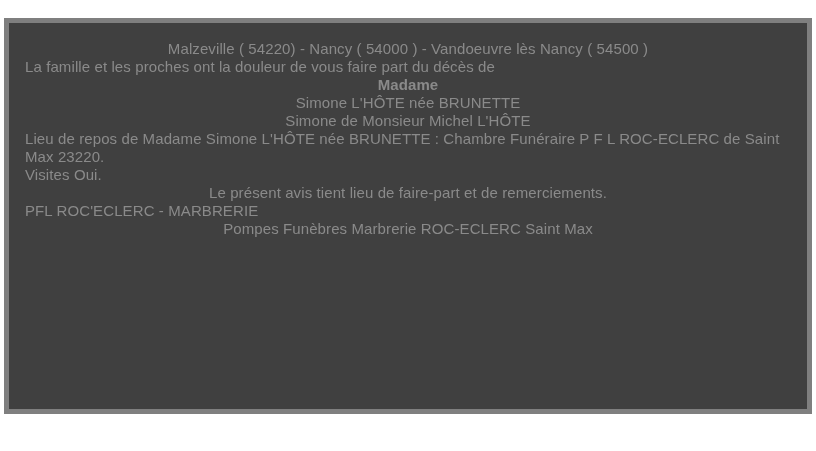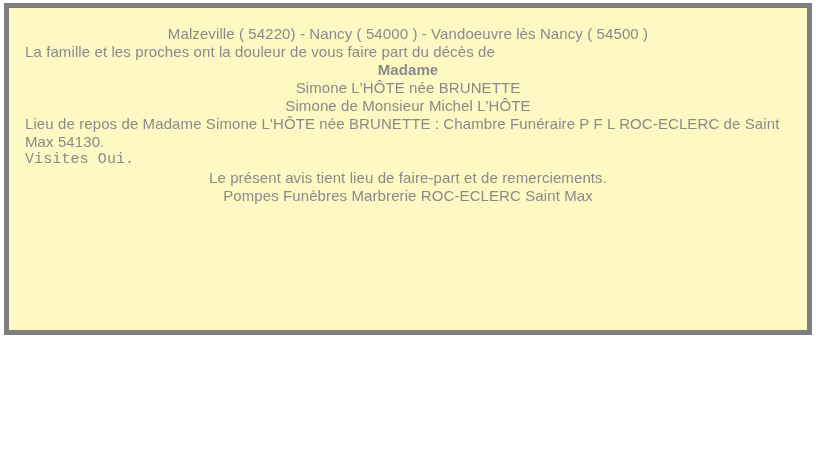--- a/index.html
+++ b/index.html
@@ -6,65 +6,66 @@
     margin: 0;
     padding: 0;
     background: #ffffff;
     width: 816px;
     height: 451px;
     overflow: hidden;
     font-family: "Liberation Sans", "DejaVu Sans", sans-serif;
   }
   .panel {
     box-sizing: border-box;
-    margin: 3px 4px 4px 4px;
+    margin: 18px 4px 4px 4px;
     width: 808px;
-    height: 332px;
+    height: 396px;
     border: 5px solid #7f7f7f;
-    background: #fef9c3;
+    background: #404040;
     padding: 17px 16px 0 16px;
     overflow: hidden;
   }
   .panel p {
     margin: 0;
     font-size: 15px;
     line-height: 18px;
     color: #8a8a8a;
     letter-spacing: 0.1px;
   }
   .t-center { text-align: center; }
   .cities      { margin-top: 0; }
   .intro       { margin-top: 19px; }
   .civility    { margin-top: 14px; font-size: 17px; line-height: 22px; font-weight: bold; }
   .deceased    { margin-top: 22px; font-size: 29px; line-height: 36px;
                  font-weight: normal; color: #848484; letter-spacing: 0.2px; }
   .relation    { margin-top: 12px; }
   .death-info  { margin-top: 14px; }
   .repose      { margin-top: 15px; }
-  .visits      { margin-top: 14px; font-family: Liberation Mono, monospace; }
+  .visits      { margin-top: 14px; }
   .avis        { margin-top: 11px; }
   .pfl         { margin-top: 10px; }
   .pompes      { margin-top: 17px; }
 </style>
 </head>
 <body>
 
 <div class="panel">
   <p class="cities t-center">Malzeville ( 54220) - Nancy ( 54000 ) - Vandoeuvre lès Nancy ( 54500 )</p>
 
   <p class="intro">La famille et les proches ont la douleur de vous faire part du décès de</p>
 
   <p class="civility t-center">Madame</p>
 
   <p class="deceased t-center">Simone L'HÔTE née BRUNETTE</p>
 
   <p class="relation t-center">Simone de Monsieur Michel L'HÔTE</p>
 
 
-  <p class="repose">Lieu de repos de Madame Simone L'HÔTE née BRUNETTE : Chambre Funéraire P F L ROC-ECLERC de Saint Max 54130.</p>
+  <p class="repose">Lieu de repos de Madame Simone L'HÔTE née BRUNETTE : Chambre Funéraire P F L ROC-ECLERC de Saint Max 23220.</p>
 
   <p class="visits">Visites Oui.</p>
 
   <p class="avis t-center">Le présent avis tient lieu de faire-part et de remerciements.</p>
 
+  <p class="pfl">PFL ROC'ECLERC - MARBRERIE</p>
 
   <p class="pompes t-center">Pompes Funèbres Marbrerie ROC-ECLERC Saint Max</p>
 </div>
 
 </body></html>

